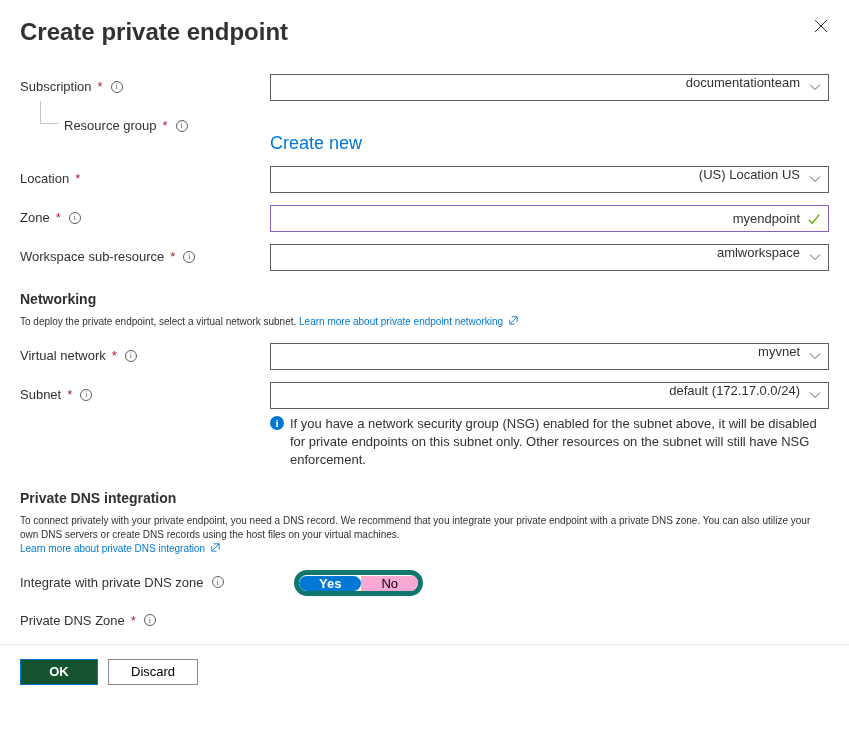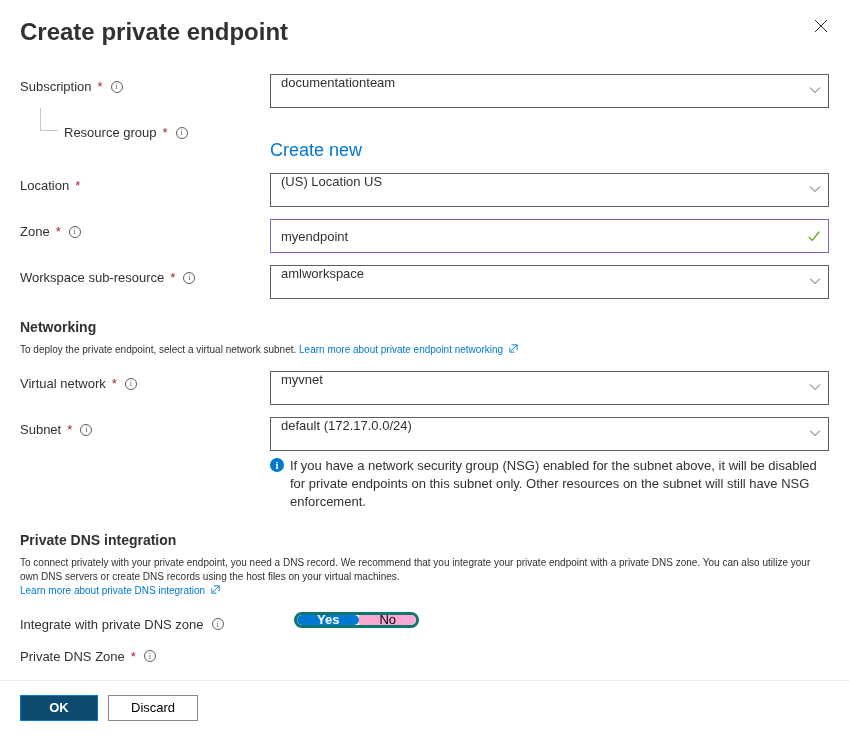--- a/index.html
+++ b/index.html
@@ -18,49 +18,50 @@
   .row { display: flex; align-items: flex-start; margin-bottom: 12px; }
   .label-col { width: 250px; display: flex; align-items: center; gap: 4px; flex-shrink: 0; padding-top: 5px; }
   .field-col { flex: 1; }
   .indent { padding-left: 44px; position: relative; }
   .indent::before { content: ""; position: absolute; left: 20px; top: -12px; width: 1px; height: 22px; background: #c8c6c4; }
   .indent::after { content: ""; position: absolute; left: 20px; top: 10px; width: 18px; height: 1px; background: #c8c6c4; }
   .req { color: #a4262c; margin-left: 2px; }
   .info-icon { width: 12px; height: 12px; border: 1px solid #605e5c; border-radius: 50%; display: inline-flex; align-items: center; justify-content: center; font-size: 8px; color: #605e5c; margin-left: 4px; cursor: default; font-style: normal; font-family: Georgia, serif;}
   .select, .input {
     width: 100%;
-    height: 34px;
+    height: 27px;
     border: 1px solid #605e5c;
     background: #fff;
     padding: 0 28px 0 10px;
     font-size: 13px;
     font-family: inherit;
     color: #323130;
     position: relative;
+    text-align: right;
   }
   .select-wrap { position: relative; }
   .select-wrap .chev { position: absolute; right: 8px; top: 50%; transform: translateY(-50%); pointer-events: none; }
   .chev svg { width: 12px; height: 12px; stroke: #605e5c; stroke-width: 1; fill: none; }
   .input-active { border-color: #8661c5; }
   .check-icon { position: absolute; right: 8px; top: 50%; transform: translateY(-50%); width: 14px; height: 14px; stroke: #57a300; stroke-width: 1.5; fill: none; }
   .link { color: #0078d4; text-decoration: none; cursor: pointer; }
   .link-small { font-size: 18px; display: inline-block; margin-top: 20px; text-align: center; }
   .ext-icon { width: 11px; height: 11px; stroke: #0078d4; stroke-width: 1; fill: none; display: inline-block; vertical-align: -1px; margin-left: 2px;}
   h2 { font-size: 14px; font-weight: 600; margin: 20px 0 8px 0; }
   .desc { font-size: 10px; color: #323130; line-height: 1.4; margin-bottom: 14px; }
   .info-block { display: flex; gap: 6px; margin-top: 6px; font-size: 13px; line-height: 1.4; }
   .info-block-icon { width: 14px; height: 14px; flex-shrink: 0; margin-top: 1px;}
   .info-block-icon circle { fill: #0078d4; }
   .info-block-icon text { fill: #fff; font-size: 11px; font-weight: bold; font-family: Georgia, serif; }
-  .toggle-group { display: inline-flex; border: 3px solid #0f766e; border-radius: 14px; overflow: hidden; height: 16px;}
+  .toggle-group { display: inline-flex; border: 5px solid #0f766e; border-radius: 14px; overflow: hidden; height: 26px; align-items: flex-end;}
   .toggle-opt { padding: 0 20px; display: flex; align-items: center; font-size: 13px; cursor: pointer; background: #f9a8d4; border: none; font-family: inherit;}
   .toggle-opt.active { background: #0078d4; color: #fff; border-radius: 14px; font-weight: 600; }
   .footer { border-top: 1px solid #edebe9; padding: 14px 20px; display: flex; gap: 10px; margin-top: 16px;}
   .btn { height: 26px; padding: 0 22px; font-size: 13px; font-family: inherit; cursor: pointer; border: 1px solid #8a8886; background: #fff; }
-  .btn-primary { background: #0c4a6e; color: #fff; border-color: #0078d4; font-weight: 600; min-width: 78px;}
+  .btn-primary { background: #14532d; color: #fff; border-color: #0078d4; font-weight: 600; min-width: 78px;}
   input.input { outline: none; }
 </style>
 </head>
 <body>
 
 <div class="panel">
   <div class="header">
     <h1>Create private endpoint</h1>
     <svg class="close-x" viewBox="0 0 16 16">
         <path d="M2 2 L14 14 M14 2 L2 14"></path>

